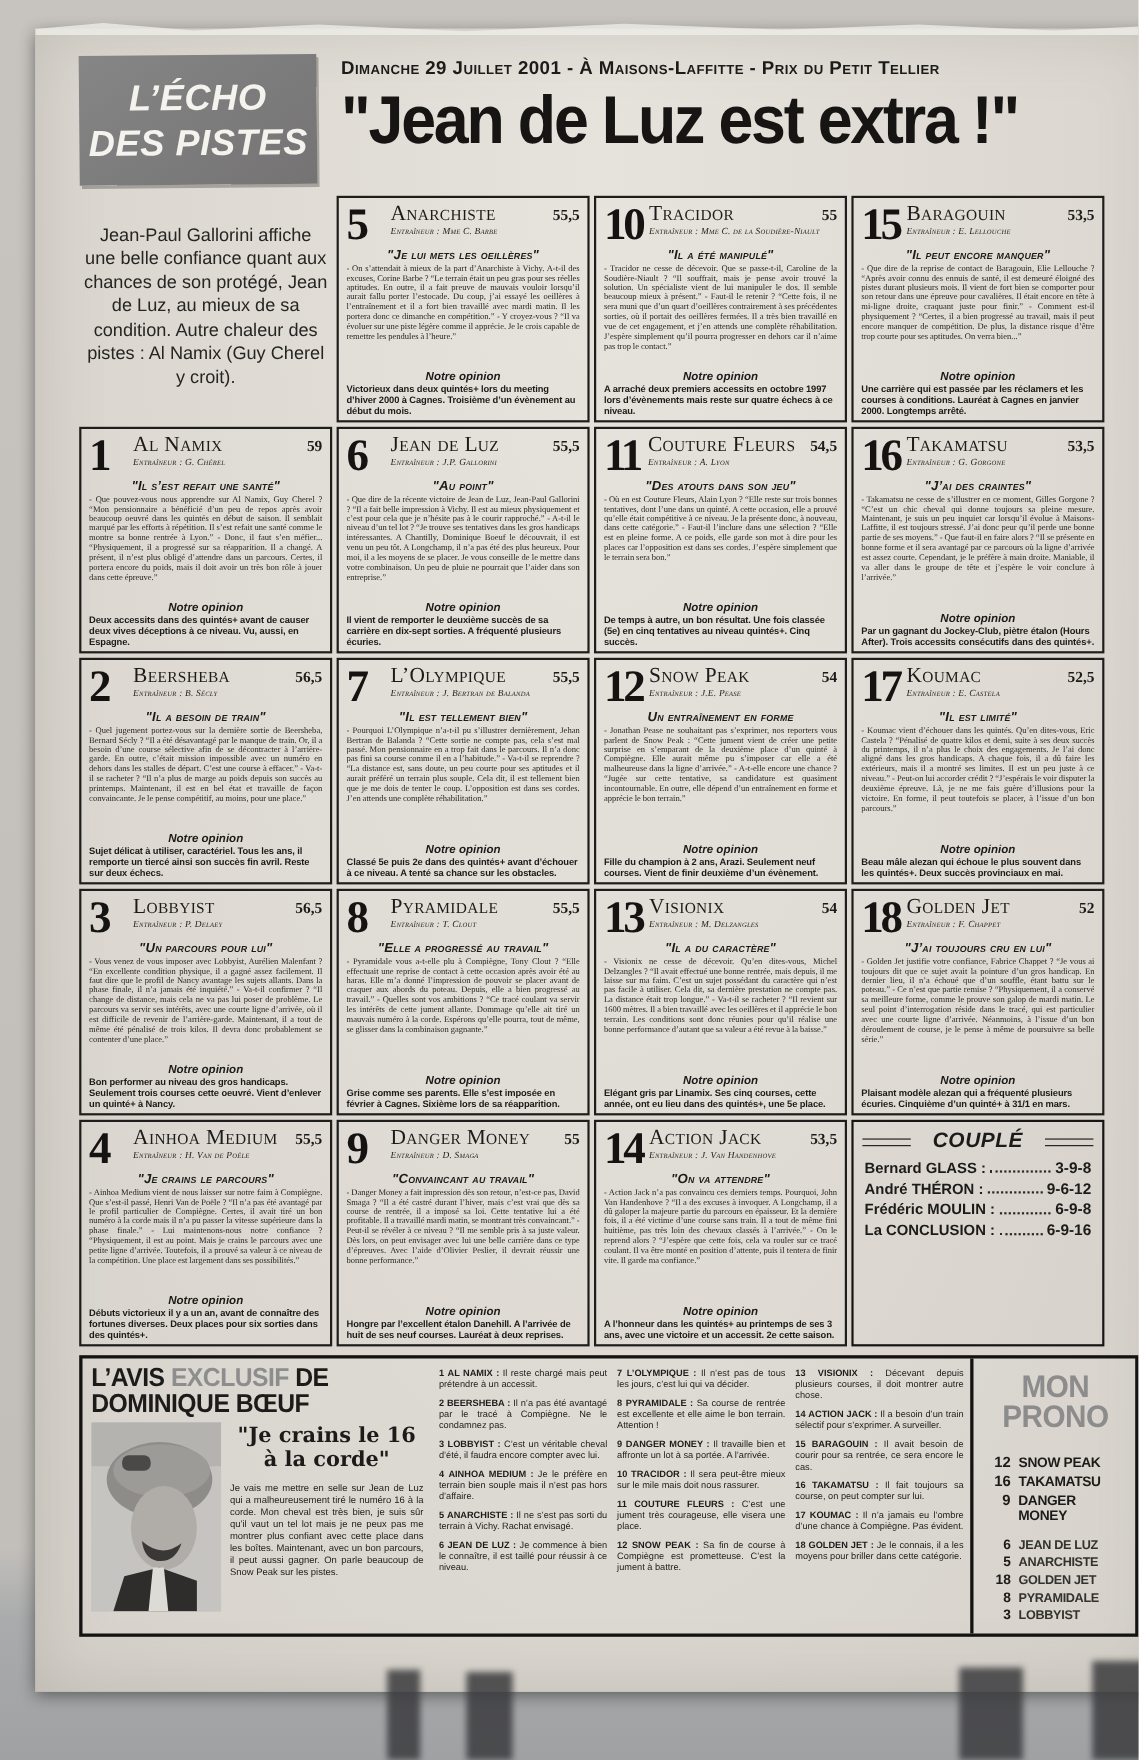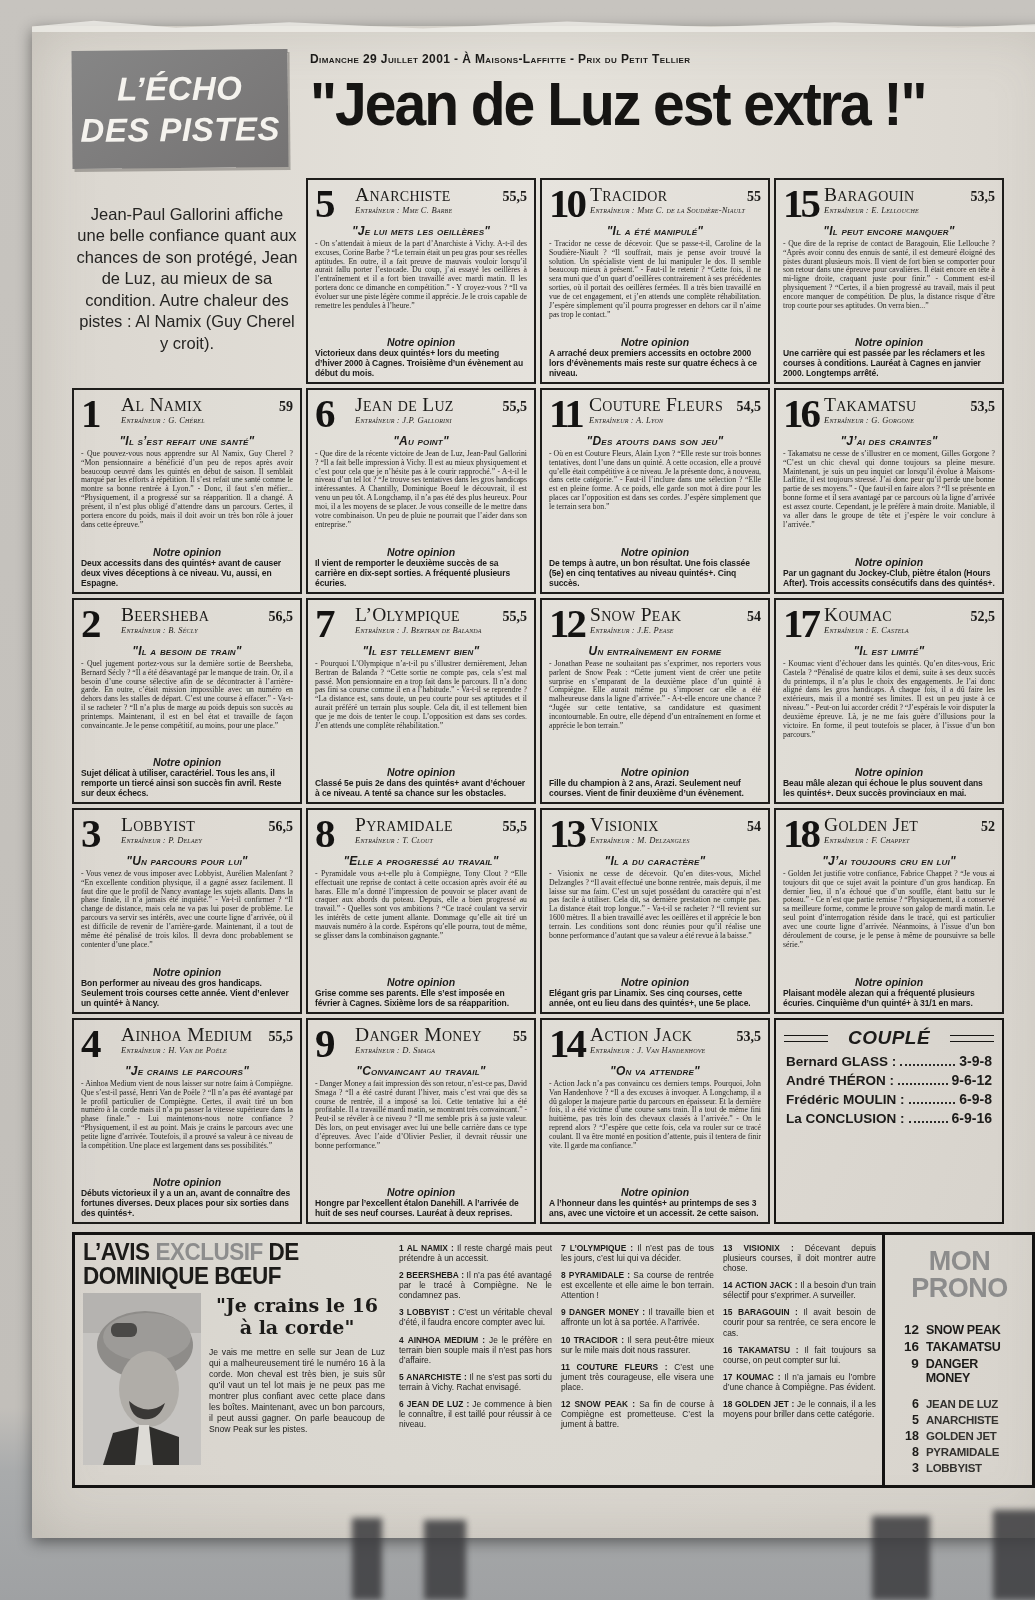--- a/index.html
+++ b/index.html
@@ -17,21 +17,21 @@
         clip-path:polygon(0 60%,6% 20%,14% 70%,25% 30%,38% 75%,52% 25%,66% 65%,78% 30%,90% 70%,100% 35%,100% 100%,0 100%)}
   
   .masthead{display:flex;align-items:flex-start;margin-bottom:10px}
   .brand{width:216px;height:118px;background:linear-gradient(145deg,#868686,#757373);
          color:#f5f3ee;display:flex;flex-direction:column;justify-content:center;align-items:center;
          font-family:"Liberation Sans",sans-serif;font-weight:bold;font-style:italic;
          font-size:33px;line-height:1.25;letter-spacing:.5px;transform:rotate(-.5deg);
          box-shadow:2px 3px 0 rgba(60,58,54,.35)}
   .head-right{flex:1;padding-left:22px}
   .dateline{font-family:"Liberation Sans",sans-serif;font-weight:bold;font-variant:small-caps;
-            font-size:12px;letter-spacing:.4px;margin-top:2px}
+            font-size:17px;letter-spacing:.4px;margin-top:2px}
   .headline{font-family:"Liberation Sans",sans-serif;font-weight:bold;font-size:57px;
             letter-spacing:-2px;line-height:1.02;transform:scaleY(1.08);transform-origin:left top;
             color:#161513;margin-top:6px;white-space:nowrap}
   
   .grid{display:flex;gap:4px}
   .col{display:flex;flex-direction:column;gap:4px;width:230px}
   .stack{display:contents}
   .intro{height:206px;box-sizing:border-box;padding:26px 4px 0 4px;text-align:center;
          font-family:"Liberation Sans",sans-serif;font-size:16.5px;line-height:1.3;color:#262523}
   .card{border:2px solid #1e1d1b;height:206px;box-sizing:border-box;padding:4px 7px 3px 7px;
@@ -158,21 +158,21 @@
         <div class="name-row">
           <span class="h-name">Lobbyist</span>
           <span class="h-weight">56,5</span>
         </div>
         <div class="h-trainer">Entraîneur : P. Delaey</div>
       </div>
     </div>
     <div class="h-quote">"Un parcours pour lui"</div>
     <div class="h-body">- Vous venez de vous imposer avec Lobbyist, Aurélien Malenfant ? “En excellente condition physique, il a gagné assez facilement. Il faut dire que le profil de Nancy avantage les sujets allants. Dans la phase finale, il n’a jamais été inquiété.” - Va-t-il confirmer ? “Il change de distance, mais cela ne va pas lui poser de problème. Le parcours va servir ses intérêts, avec une courte ligne d’arrivée, où il est difficile de revenir de l’arrière-garde. Maintenant, il a tout de même été pénalisé de trois kilos. Il devra donc probablement se contenter d’une place.”</div>
     <div class="op-label">Notre opinion</div>
-    <div class="op-text">Bon performer au niveau des gros handicaps. Seulement trois courses cette année. Vient d’enlever un quinté+ à Nancy.</div>
+    <div class="op-text">Bon performer au niveau des gros handicaps. Seulement trois courses cette oeuvré. Vient d’enlever un quinté+ à Nancy.</div>
   </div>
 
   <div class="card">
     <div class="card-head">
       <div class="h-num">4</div>
       <div class="head-mid">
         <div class="name-row">
           <span class="h-name">Ainhoa Medium</span>
           <span class="h-weight">55,5</span>
         </div>
@@ -283,21 +283,21 @@
         <div class="name-row">
           <span class="h-name">Tracidor</span>
           <span class="h-weight">55</span>
         </div>
         <div class="h-trainer">Entraîneur : Mme C. de la Soudière-Niault</div>
       </div>
     </div>
     <div class="h-quote">"Il a été manipulé"</div>
     <div class="h-body">- Tracidor ne cesse de décevoir. Que se passe-t-il, Caroline de la Soudière-Niault ? “Il souffrait, mais je pense avoir trouvé la solution. Un spécialiste vient de lui manipuler le dos. Il semble beaucoup mieux à présent.” - Faut-il le retenir ? “Cette fois, il ne sera muni que d’un quart d’oeillères contrairement à ses précédentes sorties, où il portait des oeillères fermées. Il a très bien travaillé en vue de cet engagement, et j’en attends une complète réhabilitation. J’espère simplement qu’il pourra progresser en dehors car il n’aime pas trop le contact.”</div>
     <div class="op-label">Notre opinion</div>
-    <div class="op-text">A arraché deux premiers accessits en octobre 2000 lors d’évènements mais reste sur quatre échecs à ce niveau.</div>
+    <div class="op-text">A arraché deux premiers accessits en octobre 1997 lors d’évènements mais reste sur quatre échecs à ce niveau.</div>
   </div>
 
   <div class="card">
     <div class="card-head">
       <div class="h-num">11</div>
       <div class="head-mid">
         <div class="name-row">
           <span class="h-name">Couture Fleurs</span>
           <span class="h-weight">54,5</span>
         </div>

